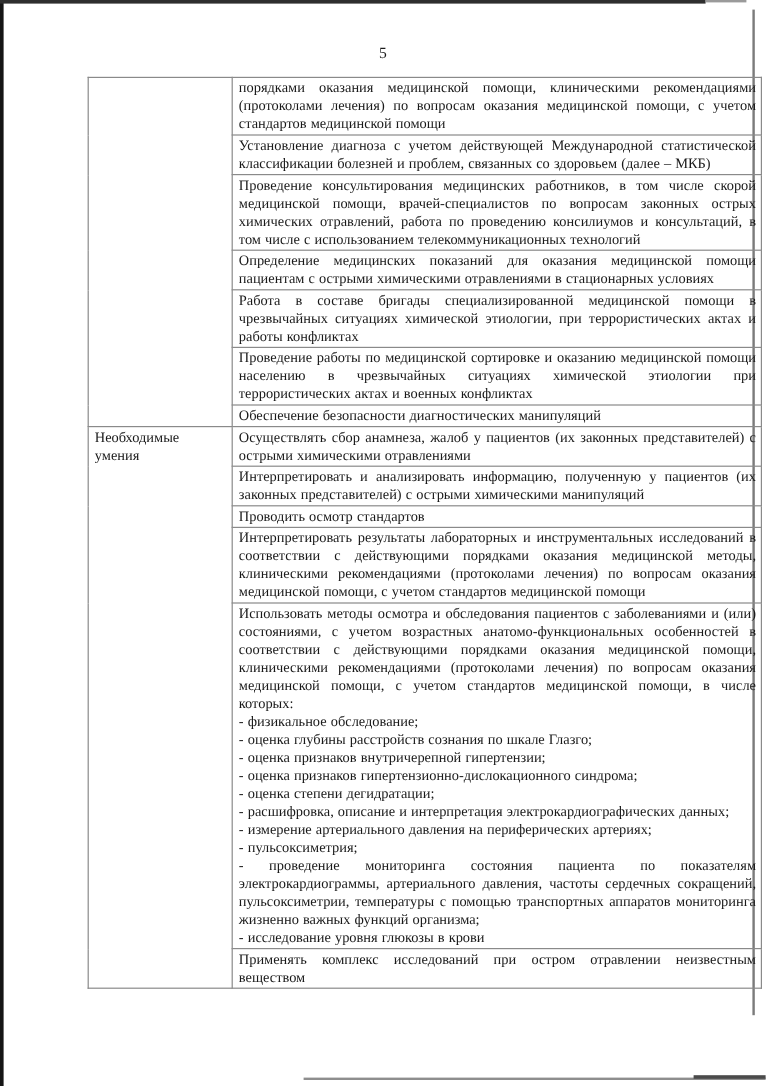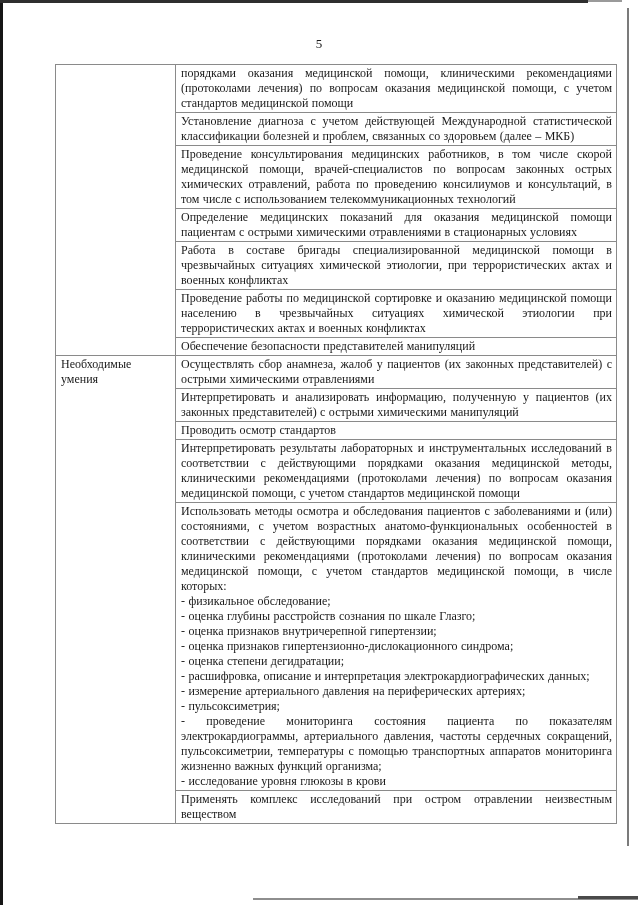--- a/index.html
+++ b/index.html
@@ -65,20 +65,21 @@
   .doc-table-wrap {
     position: absolute;
     left: 55px;
     top: 64px;
     width: 561px;
   }
   table.doc-table {
     border-collapse: collapse;
     width: 561px;
     table-layout: fixed;
+    margin-left: 18px;
   }
   table.doc-table td {
     border: 1px solid #8a8a8a;
     vertical-align: top;
     font-size: 12px;
     line-height: 15px;
     padding: 1px 4px 1px 5px;
     text-align: justify;
     white-space: pre-line;
     word-spacing: 0.4px;
@@ -119,27 +120,27 @@
         <tr>
           <td>Установление диагноза с учетом действующей Международной статистической классификации болезней и проблем, связанных со здоровьем (далее – МКБ)</td>
         </tr>
         <tr>
           <td>Проведение консультирования медицинских работников, в том числе скорой медицинской помощи, врачей-специалистов по вопросам законных острых химических отравлений, работа по проведению консилиумов и консультаций, в том числе с использованием телекоммуникационных технологий</td>
         </tr>
         <tr>
           <td>Определение медицинских показаний для оказания медицинской помощи пациентам с острыми химическими отравлениями в стационарных условиях</td>
         </tr>
         <tr>
-          <td>Работа в составе бригады специализированной медицинской помощи в чрезвычайных ситуациях химической этиологии, при террористических актах и военных конфликтах</td>
+          <td>Работа в составе бригады специализированной медицинской помощи в чрезвычайных ситуациях химической этиологии, при террористических актах и работы конфликтах</td>
         </tr>
         <tr>
           <td>Проведение работы по медицинской сортировке и оказанию медицинской помощи населению в чрезвычайных ситуациях химической этиологии при террористических актах и военных конфликтах</td>
         </tr>
         <tr>
-          <td>Обеспечение безопасности представителей манипуляций</td>
+          <td>Обеспечение безопасности диагностических манипуляций</td>
         </tr>
         <tr>
           <td rowspan="6" class="label-cell">Необходимые умения</td>
           <td>Осуществлять сбор анамнеза, жалоб у пациентов (их законных представителей) с острыми химическими отравлениями</td>
         </tr>
         <tr>
           <td>Интерпретировать и анализировать информацию, полученную у пациентов (их законных представителей) с острыми химическими манипуляций</td>
         </tr>
         <tr>
           <td>Проводить осмотр стандартов</td>

